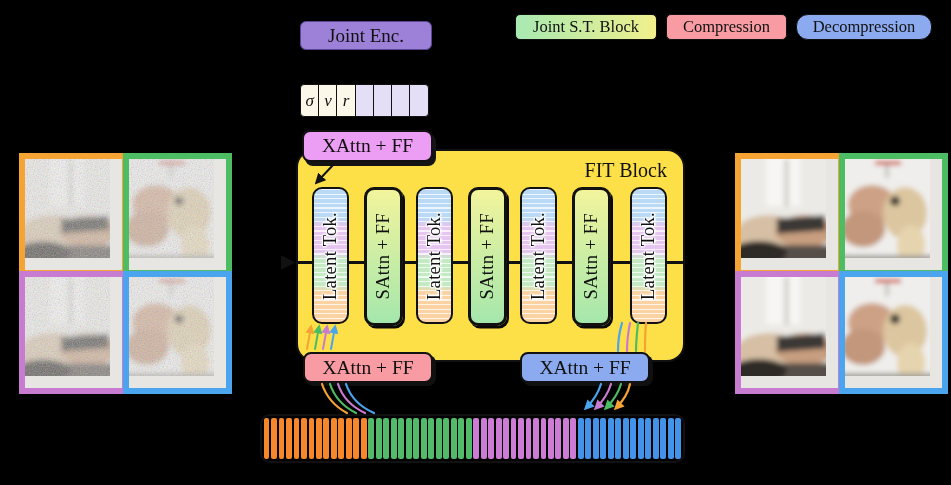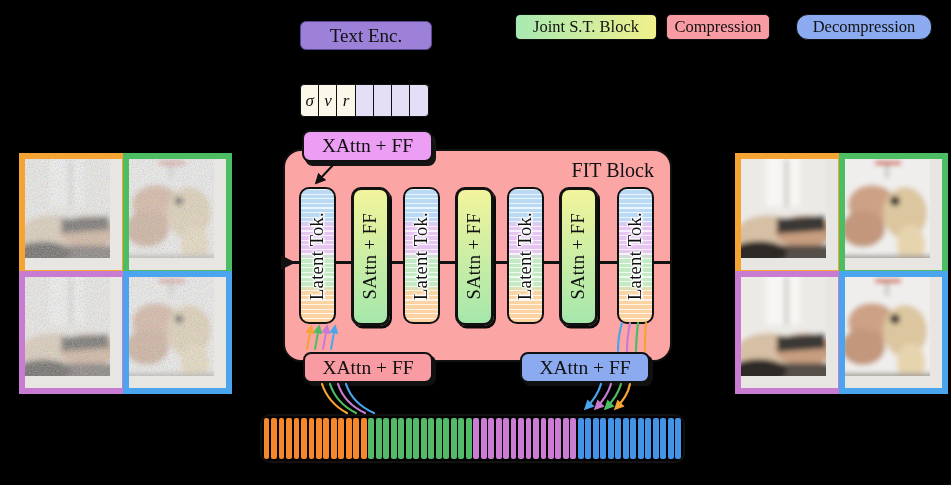--- a/index.html
+++ b/index.html
@@ -6,41 +6,41 @@
   .canvas{position:relative;width:951px;height:485px;background:#000;overflow:hidden;
           font-family:"Liberation Serif","DejaVu Serif",serif;color:#111;}
   .abs{position:absolute;box-sizing:border-box;}
   .ctr{display:flex;align-items:center;justify-content:center;}
 
   
   .text-enc{left:300px;top:21px;width:132px;height:29px;background:#9d80d7;
             border:1.5px solid #5a4693;border-radius:6px;font-size:19px;}
   .legend-box{top:14px;height:26px;border:1.5px solid #111;border-radius:5px;font-size:16.5px;}
   .lg-joint{left:515px;width:142px;}
-  .lg-comp{left:666px;width:104px;}
+  .lg-comp{left:666px;width:121px;}
   .lg-decomp{left:796px;width:136px;}
 
   
   .sigma-row{left:300px;top:84px;height:33px;display:flex;}
   .tok-cell{box-sizing:border-box;width:19.5px;height:33px;border:1.3px solid #111;
             margin-left:-1.3px;display:flex;align-items:center;justify-content:center;
             font-style:italic;font-size:17px;}
   .tok-cell:first-child{margin-left:0;border-radius:4px 0 0 4px;}
   .tok-cell:last-child{border-radius:0 4px 4px 0;}
   .tok-sym{background:#fbf8ea;}
   .tok-empty{background:#e5def7;}
 
   
   .xbox{border:2px solid #111;border-radius:8px;font-size:19.5px;z-index:20;}
   .x-top{left:302px;top:130px;width:131px;height:32px;background:#ec9df4;box-shadow:3px 4px 0 #141414;}
   .x-pink{left:303px;top:352px;width:130px;height:31px;background:#f89ba3;box-shadow:3px 3px 0 #101010;}
   .x-blue{left:520px;top:352px;width:130px;height:31px;background:#8caaf0;box-shadow:3px 3px 0 #101010;}
 
   
-  .fit{left:283px;top:149px;width:389px;height:213px;background:#fca5a5;
+  .fit{left:296px;top:149px;width:389px;height:213px;background:#fde047;
        border:2.5px solid #111;border-radius:18px;z-index:1;}
   .fit-title{position:absolute;top:8px;right:16px;font-size:20px;}
   .hline{position:absolute;left:-1px;right:-1px;top:110px;height:3px;background:#111;}
   .pill{position:absolute;top:36px;width:33px;height:133px;border:2.2px solid #111;
         border-radius:10px;display:flex;align-items:center;justify-content:center;}
   .pill span{writing-mode:vertical-rl;transform:rotate(180deg);font-size:18.5px;
              white-space:nowrap;letter-spacing:.3px;}
   .pill.latent{background:
      repeating-linear-gradient(to bottom, rgba(255,255,255,.75) 0 1.2px, rgba(255,255,255,0) 1.2px 4.6px),
      linear-gradient(to bottom,#b9d9f5 0 22%,#e6c5f0 28% 47%,#c3eac3 53% 72%,#fbd2a2 78% 100%);}
@@ -73,21 +73,21 @@
     <defs>
       <filter id="blurF" x="-20%" y="-20%" width="140%" height="140%">
           <feGaussianBlur stdDeviation="2.6"></feGaussianBlur>
         </filter>
       <filter id="noiseF" x="0" y="0" width="100%" height="100%">
         <feTurbulence type="fractalNoise" baseFrequency="0.85" numOctaves="2" stitchTiles="stitch"></feTurbulence>
       </filter>
     </defs>
   </svg>
 
-  <div class="abs ctr text-enc">Text Enc.</div>
+  <div class="abs ctr text-enc">Joint Enc.</div>
 
   <div class="abs ctr legend-box lg-joint" style="background: linear-gradient(90deg, rgb(168, 233, 178), rgb(241, 240, 140));">Joint S.T. Block</div>
   <div class="abs ctr legend-box lg-comp" style="background: rgb(248, 155, 163);">Compression</div>
   <div class="abs ctr legend-box lg-decomp" style="background: rgb(140, 170, 240); border-radius: 12px;">Decompression</div>
 
   <div class="abs sigma-row">
       <div class="tok-cell tok-sym">σ</div>
       <div class="tok-cell tok-sym">ν</div>
       <div class="tok-cell tok-sym">r</div>
       <div class="tok-cell tok-empty"></div>

